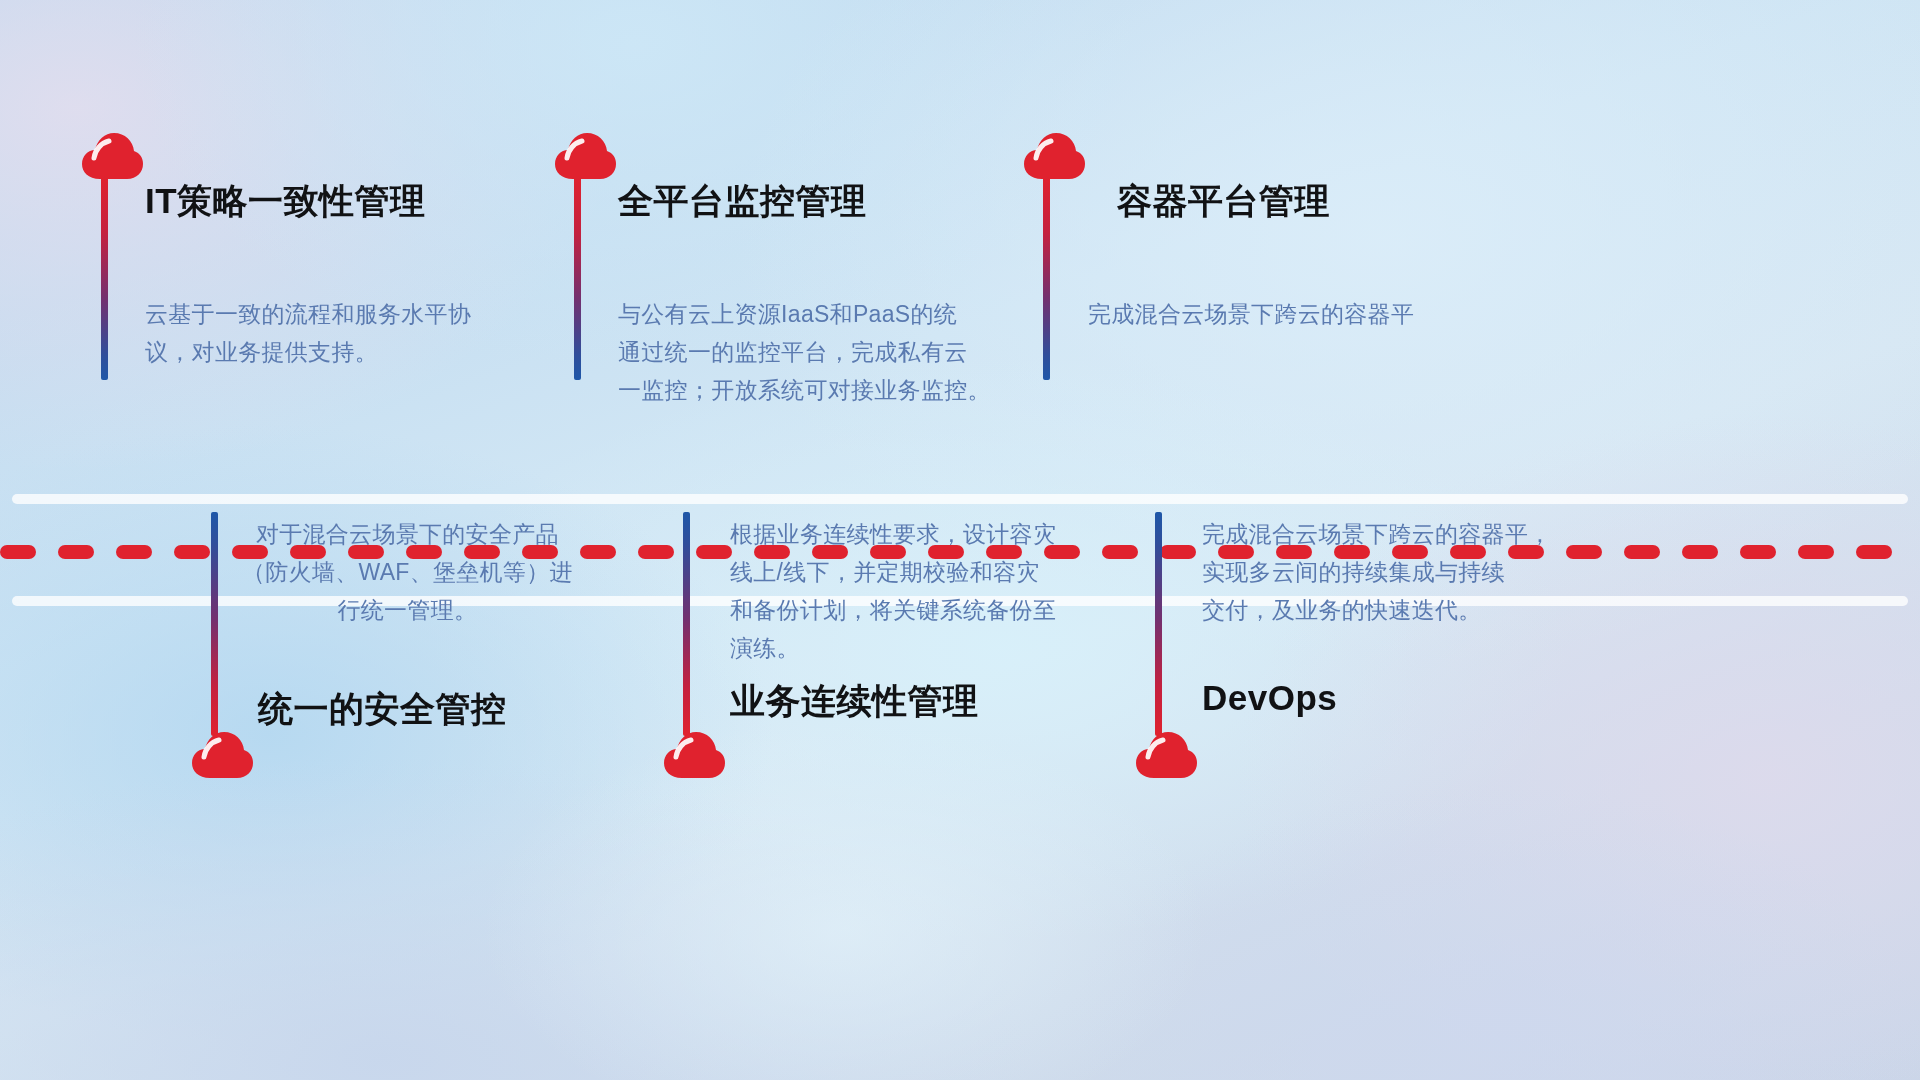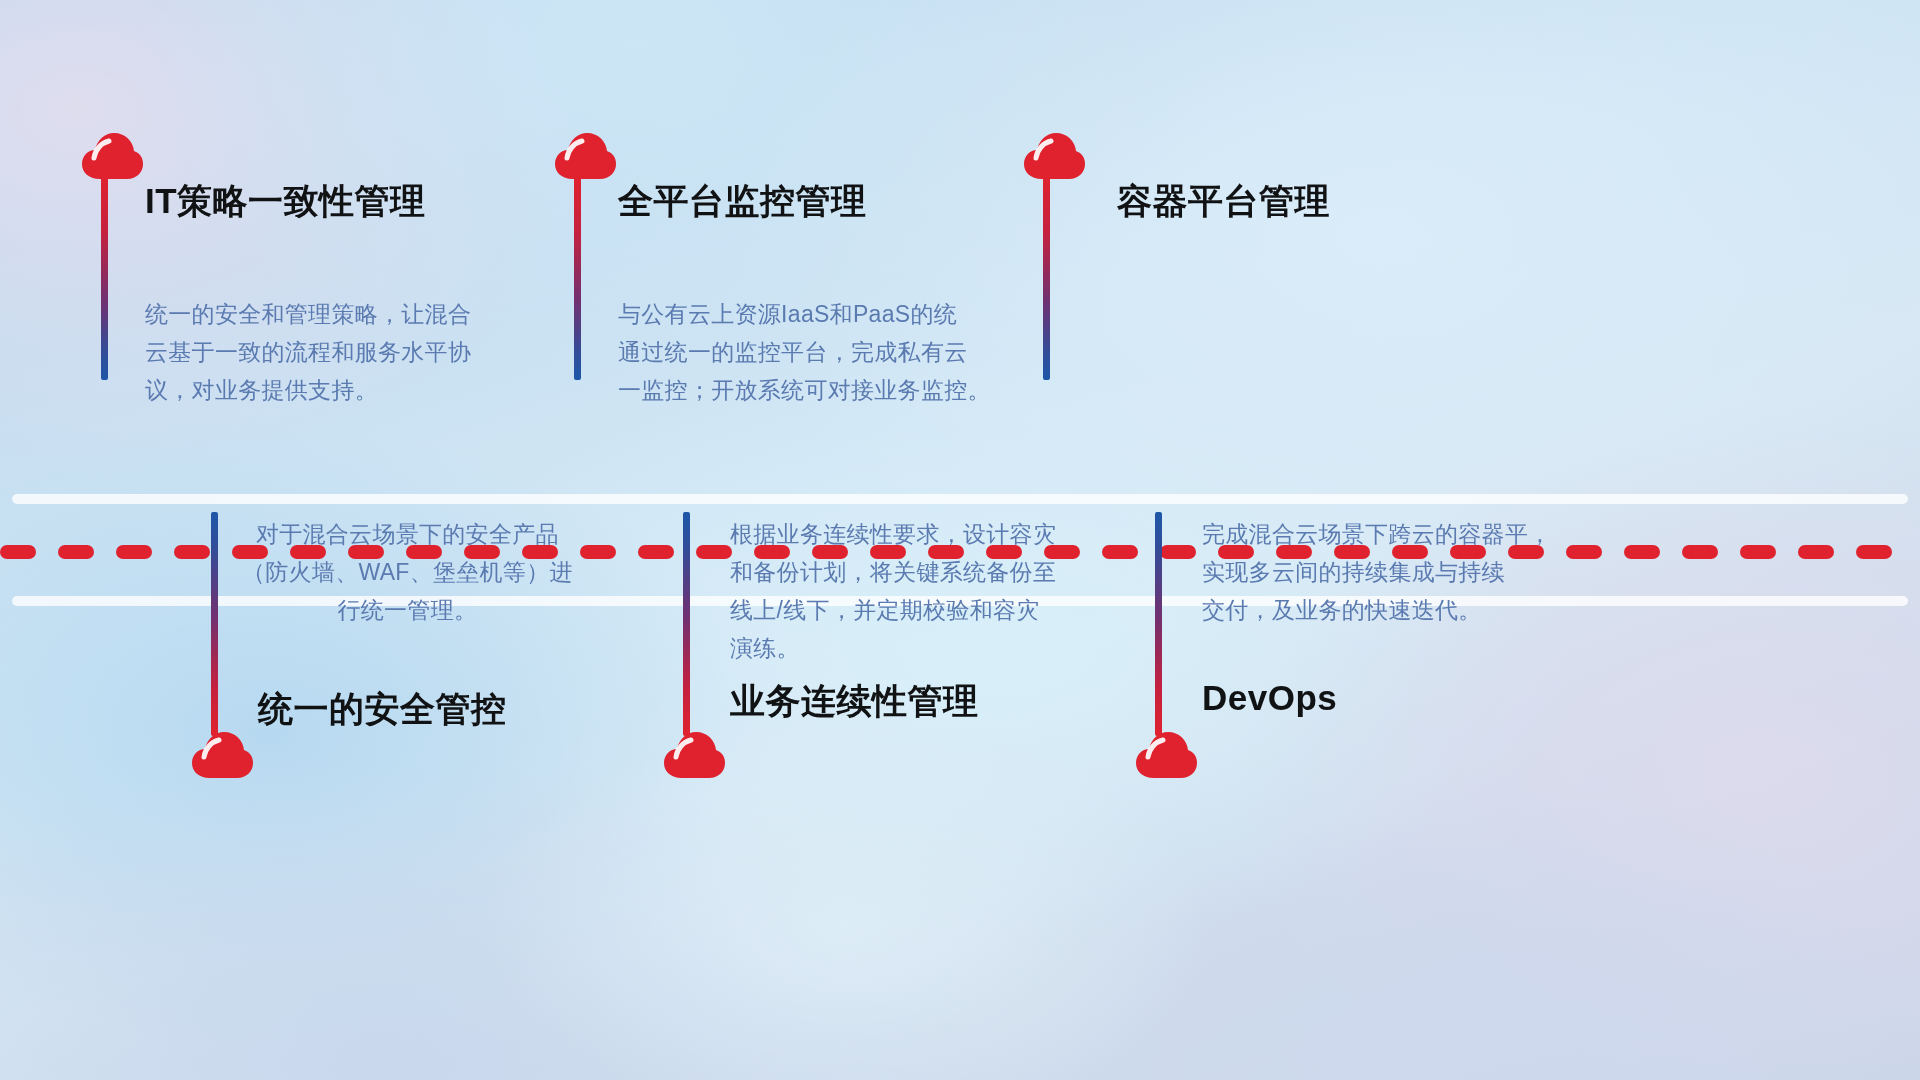--- a/index.html
+++ b/index.html
@@ -138,21 +138,20 @@
 <div class="col">
   <div class="cloud" style="left:80px;top:132px;">
     <svg viewBox="0 0 64 48" xmlns="http://www.w3.org/2000/svg">
       <path d="M20 47 C8 47 2 40 2 32 C2 24 8 18 15 18 C17 8 25 1 34 1 C45 1 53 9 54 19 C60 21 63 26 63 32 C63 40 57 47 47 47 Z" fill="#e0222e"></path>
       <path d="M14 26 C15 18 21 11 29 9" stroke="#ffffff" stroke-width="5" stroke-linecap="round" fill="none" opacity="0.92"></path>
     </svg>
   </div>
   <div class="stem stem-top" style="left:101px;top:176px;height:204px;"></div>
   <div class="heading" style="left:145px;top:178px;">IT策略一致性管理</div>
   <div class="body" style="left:145px;top:295px;">
-    <span>统一的安全和管理策略，让混合</span>
     <span>云基于一致的流程和服务水平协</span>
     <span>议，对业务提供支持。</span>
   </div>
 </div>
 
 <div class="col">
   <div class="cloud" style="left:553px;top:132px;">
     <svg viewBox="0 0 64 48" xmlns="http://www.w3.org/2000/svg">
       <path d="M20 47 C8 47 2 40 2 32 C2 24 8 18 15 18 C17 8 25 1 34 1 C45 1 53 9 54 19 C60 21 63 26 63 32 C63 40 57 47 47 47 Z" fill="#e0222e"></path>
       <path d="M14 26 C15 18 21 11 29 9" stroke="#ffffff" stroke-width="5" stroke-linecap="round" fill="none" opacity="0.92"></path>
@@ -170,20 +169,21 @@
 <div class="col">
   <div class="cloud" style="left:1022px;top:132px;">
     <svg viewBox="0 0 64 48" xmlns="http://www.w3.org/2000/svg">
       <path d="M20 47 C8 47 2 40 2 32 C2 24 8 18 15 18 C17 8 25 1 34 1 C45 1 53 9 54 19 C60 21 63 26 63 32 C63 40 57 47 47 47 Z" fill="#e0222e"></path>
       <path d="M14 26 C15 18 21 11 29 9" stroke="#ffffff" stroke-width="5" stroke-linecap="round" fill="none" opacity="0.92"></path>
     </svg>
   </div>
   <div class="stem stem-top" style="left:1043px;top:176px;height:204px;"></div>
   <div class="heading" style="left:1088px;top:178px;margin-left:29px;">容器平台管理</div>
   <div class="body" style="left:1088px;top:295px;">
+    <span>完成混合云场景下跨云的容器平</span>
   </div>
 </div>
 
 <div class="col">
   <div class="body" style="left:242px;top:515px;text-align:center;">
     <span>对于混合云场景下的安全产品</span>
     <span>（防火墙、WAF、堡垒机等）进</span>
     <span>行统一管理。</span>
   </div>
   <div class="stem stem-bot" style="left:211px;top:512px;height:224px;"></div>
@@ -192,22 +192,22 @@
     <svg viewBox="0 0 64 48" xmlns="http://www.w3.org/2000/svg">
       <path d="M20 47 C8 47 2 40 2 32 C2 24 8 18 15 18 C17 8 25 1 34 1 C45 1 53 9 54 19 C60 21 63 26 63 32 C63 40 57 47 47 47 Z" fill="#e0222e"></path>
       <path d="M14 26 C15 18 21 11 29 9" stroke="#ffffff" stroke-width="5" stroke-linecap="round" fill="none" opacity="0.92"></path>
     </svg>
   </div>
 </div>
 
 <div class="col">
   <div class="body" style="left:730px;top:515px;">
     <span>根据业务连续性要求，设计容灾</span>
+    <span>线上/线下，并定期校验和容灾</span>
     <span>和备份计划，将关键系统备份至</span>
-    <span>线上/线下，并定期校验和容灾</span>
     <span>演练。</span>
   </div>
   <div class="stem stem-bot" style="left:683px;top:512px;height:224px;"></div>
   <div class="heading" style="left:730px;top:678px;">业务连续性管理</div>
   <div class="cloud" style="left:662px;top:731px;">
     <svg viewBox="0 0 64 48" xmlns="http://www.w3.org/2000/svg">
       <path d="M20 47 C8 47 2 40 2 32 C2 24 8 18 15 18 C17 8 25 1 34 1 C45 1 53 9 54 19 C60 21 63 26 63 32 C63 40 57 47 47 47 Z" fill="#e0222e"></path>
       <path d="M14 26 C15 18 21 11 29 9" stroke="#ffffff" stroke-width="5" stroke-linecap="round" fill="none" opacity="0.92"></path>
     </svg>
   </div>

